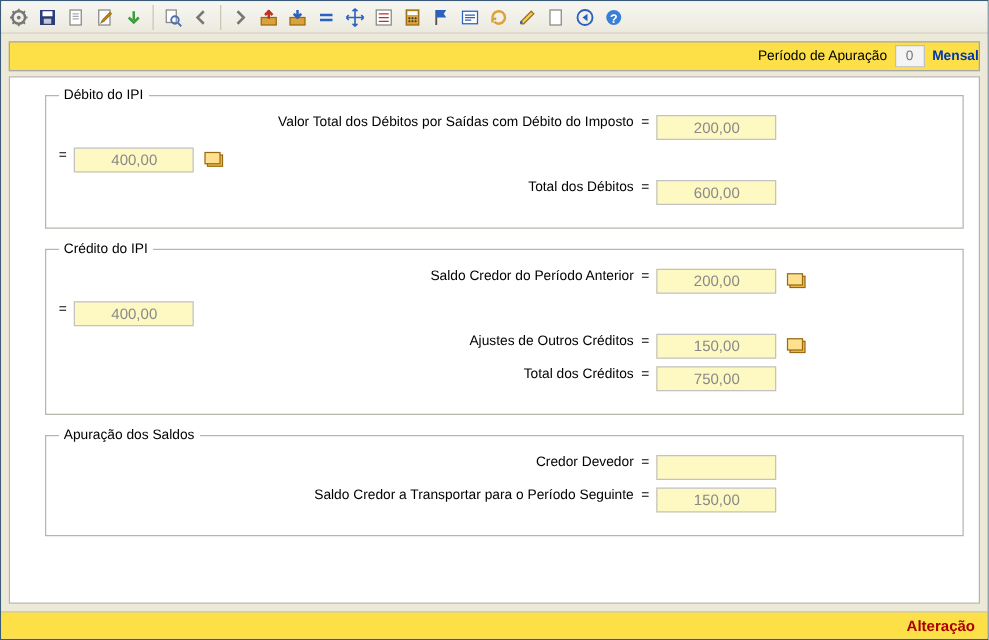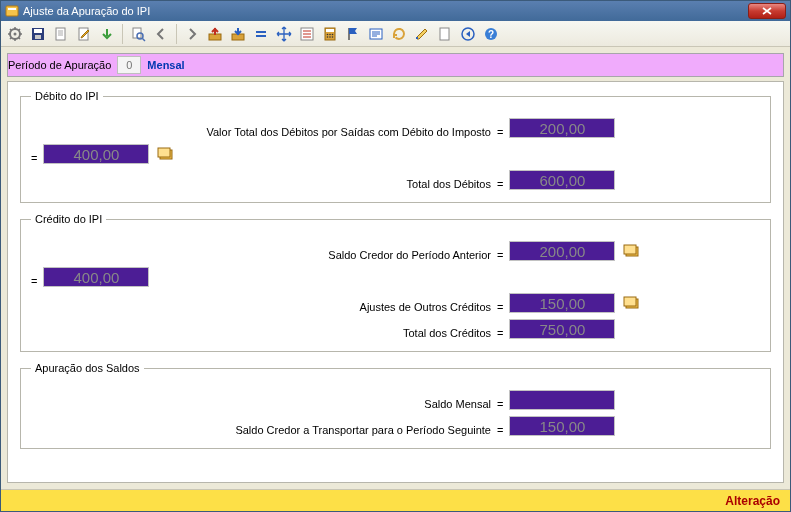--- a/index.html
+++ b/index.html
@@ -73,25 +73,25 @@
 .content {
   flex: 1;
   background: #ece9d8;
   padding: 6px;
   display: flex;
   flex-direction: column;
   gap: 4px;
 }
 .period-bar {
   height: 24px;
-  background: #f0abfc;
+  background: #fde047;
   border: 1px solid #a7a6aa;
   display: flex;
   align-items: center;
-  justify-content: flex-start;
+  justify-content: flex-end;
   gap: 6px;
   font-size: 11px;
 }
 .period-bar .period-val {
   width: 24px;
   height: 18px;
   border: 1px solid #bfbfbf;
   background: #f4f4f4;
   color: #777;
   display: flex;
@@ -100,58 +100,58 @@
   font-size: 11px;
 }
 .period-bar .period-type {
   color: #0037b1;
   font-weight: bold;
 }
 .panel {
   flex: 1;
   background: #fff;
   border: 1px solid #b7b6ac;
-  padding: 8px 12px 10px 12px;
+  padding: 8px 12px 10px 28px;
   overflow: auto;
 }
 fieldset {
   border: 1px solid #b7b6ac;
   border-radius: 0;
   margin-bottom: 10px;
   padding: 10px 10px 12px 10px;
   background: #fff;
 }
 legend {
   padding: 0 4px;
   font-size: 11px;
   color: #000;
 }
 .row {
   display: flex;
-  align-items: flex-end;
+  align-items: flex-start;
   justify-content: flex-start;
   height: 26px;
   gap: 6px;
 }
 .row .lbl {
   text-align: right;
   color: #000;
   font-size: 11px;
   width: 460px;
 }
 .row .eq { color: #000; font-size: 11px; }
 .val-input {
-  width: 106px;
+  width: 96px;
   height: 20px;
   border: 1px solid #c2c2c2;
-  background: #4c1d95;
+  background: #fef9c3;
   color: #888;
   text-align: center;
   font-family: Tahoma, Arial, sans-serif;
-  font-size: 15px;
+  font-size: 12px;
   padding: 0 4px;
 }
 .row .action-icon {
   width: 22px; height: 20px;
   display: flex;
   align-items: center;
   justify-content: center;
   cursor: pointer;
 }
 .statusbar {
@@ -168,35 +168,20 @@
   font-weight: bold;
   font-size: 12px;
 }
 svg { display: block; }
 </style>
 </head>
 <body>
 
 <div class="window">
 
-  <div class="titlebar">
-    <span class="app-icon">
-      <svg width="14" height="14" viewBox="0 0 14 14">
-        <rect x="1" y="2" width="12" height="10" rx="1" fill="#f5c34a" stroke="#b47a10"></rect>
-        <rect x="3" y="4" width="8" height="2" fill="#fff"></rect>
-      </svg>
-    </span>
-    <span>Ajuste da Apuração do IPI</span>
-    <span class="spacer"></span>
-    <span class="close-btn">
-      <svg width="10" height="8" viewBox="0 0 10 8">
-        <path d="M1 1 L9 7 M9 1 L1 7" stroke="#fff" stroke-width="1.6"></path>
-      </svg>
-    </span>
-  </div>
 
   <div class="toolbar">
     <span class="tbtn">
         <svg width="16" height="16" viewBox="0 0 16 16">
           <circle cx="8" cy="8" r="5" fill="none" stroke="#777" stroke-width="2"></circle>
           <circle cx="8" cy="8" r="1.5" fill="#777"></circle>
           <path d="M8 1v2M8 13v2M1 8h2M13 8h2M3 3l1.4 1.4M11.6 11.6L13 13M13 3l-1.4 1.4M4.4 11.6L3 13" stroke="#777" stroke-width="1.5"></path>
         </svg>
       </span>
     <span class="tbtn">
@@ -389,21 +374,21 @@
         <div class="row">
           <span class="lbl">Total dos Créditos</span>
           <span class="eq">=</span>
           <input class="val-input" readonly="" value="750,00" style="">
         </div>
       </fieldset>
 
       <fieldset>
         <legend>Apuração dos Saldos</legend>
         <div class="row">
-          <span class="lbl">Saldo Mensal</span>
+          <span class="lbl">Credor Devedor</span>
           <span class="eq">=</span>
           <input class="val-input" readonly="" value="" style="">
         </div>
         <div class="row">
           <span class="lbl">Saldo Credor a Transportar para o Período Seguinte</span>
           <span class="eq">=</span>
           <input class="val-input" readonly="" value="150,00" style="">
         </div>
       </fieldset>
 

